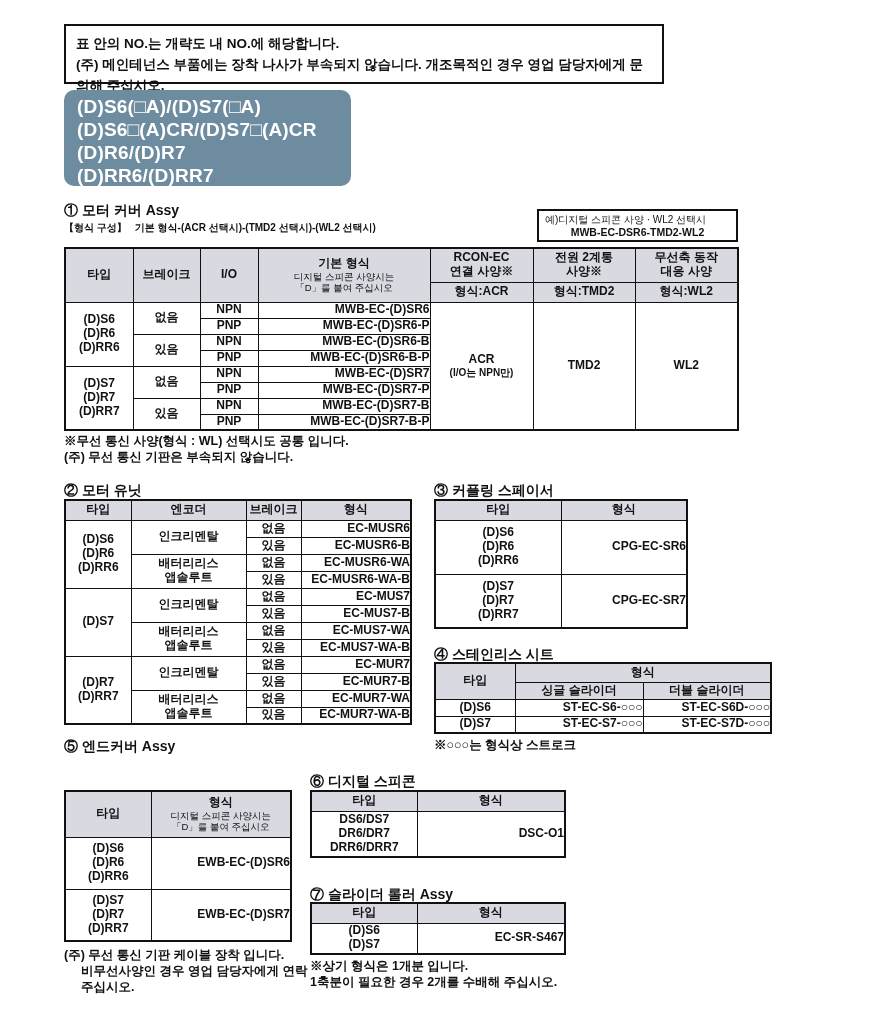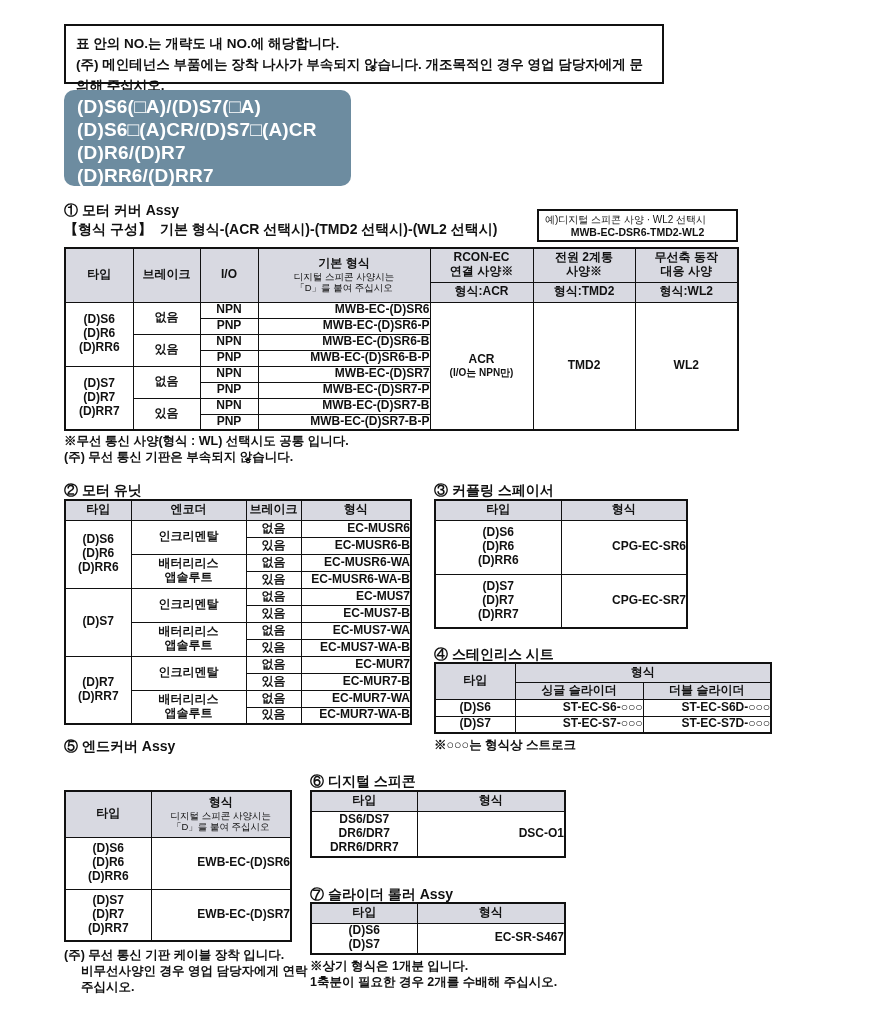--- a/index.html
+++ b/index.html
@@ -9,21 +9,21 @@
   .notice{position:absolute;left:64px;top:24px;width:600px;height:60px;
           border:2px solid #111;box-sizing:border-box;padding:7px 10px;
           font-size:13.5px;font-weight:bold;line-height:21px;}
 
   .banner{position:absolute;left:64px;top:90px;width:287px;height:96px;
           box-sizing:border-box;background:#6d8ca0;border-radius:10px;
           color:#fff;font-weight:bold;font-size:19px;line-height:23px;
           padding:5px 13px;letter-spacing:0.2px;}
 
   .sec-title{position:absolute;font-size:14px;font-weight:bold;white-space:nowrap;}
-  .subtitle{position:absolute;font-size:14px;font-weight:bold;white-space:nowrap;}
+  .subtitle{position:absolute;font-size:10px;font-weight:bold;white-space:nowrap;}
   .subtitle .lbl{margin-right:8px;}
 
   .example-box{position:absolute;left:537px;top:209px;width:201px;height:33px;
                border:2px solid #111;box-sizing:border-box;padding:2px 6px;
                font-size:10px;line-height:13px;}
   .example-box .l2{font-weight:bold;font-size:10.5px;text-align:center;}
 
   table{border-collapse:collapse;table-layout:fixed;border:2px solid #111;
         font-size:12px;line-height:1.15;}
   th,td{border:1px solid #111;box-sizing:border-box;padding:0;overflow:hidden;}

